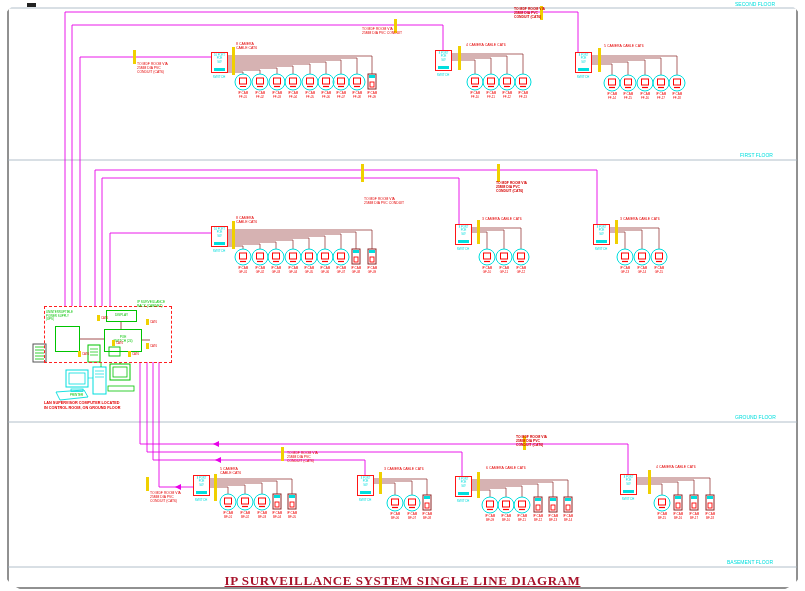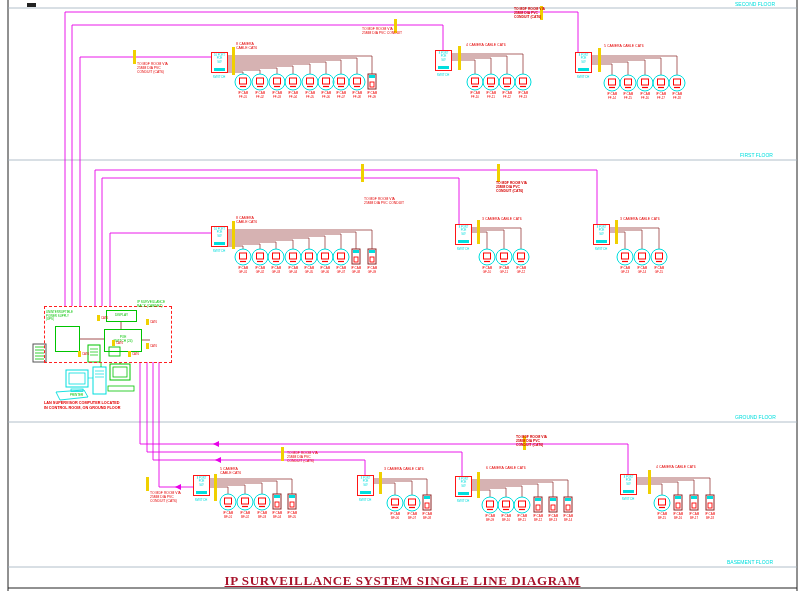--- a/index.html
+++ b/index.html
@@ -1,17 +1,17 @@
 <!DOCTYPE html>
 <html><head>
 <meta charset="utf-8">
 <style>
   html,body{margin:0;padding:0;background:#fff;}
   #canvas{position:relative;width:805px;height:591px;background:#ffffff;overflow:hidden;
-          font-family:"Liberation Sans",sans-serif;}
+          font-family:"Liberation Sans",sans-serif;border-radius:31px;}
   #wires{position:absolute;left:0;top:0;}
   .lbl{position:absolute;white-space:nowrap;line-height:1.2;}
   .flabel{position:absolute;color:#00dede;font-size:5px;white-space:nowrap;}
   .redlbl{color:#e30000;font-size:3.4px;}
   .redlbl.bold{font-weight:700;color:#d40000;}
   .grplbl{color:#e30000;font-size:3.5px;line-height:1.15;}
   .devlbl{position:absolute;color:#ef0000;font-size:3px;line-height:1.2;text-align:center;width:24px;}
   .swbox{position:absolute;width:17px;height:21px;border:1.2px solid #ff1515;box-sizing:border-box;
          color:#00dede;font-size:2.7px;line-height:1.25;text-align:center;padding-top:1px;}
   .swbar{position:absolute;left:2px;bottom:1.5px;width:11px;height:2.5px;background:#00dede;}

